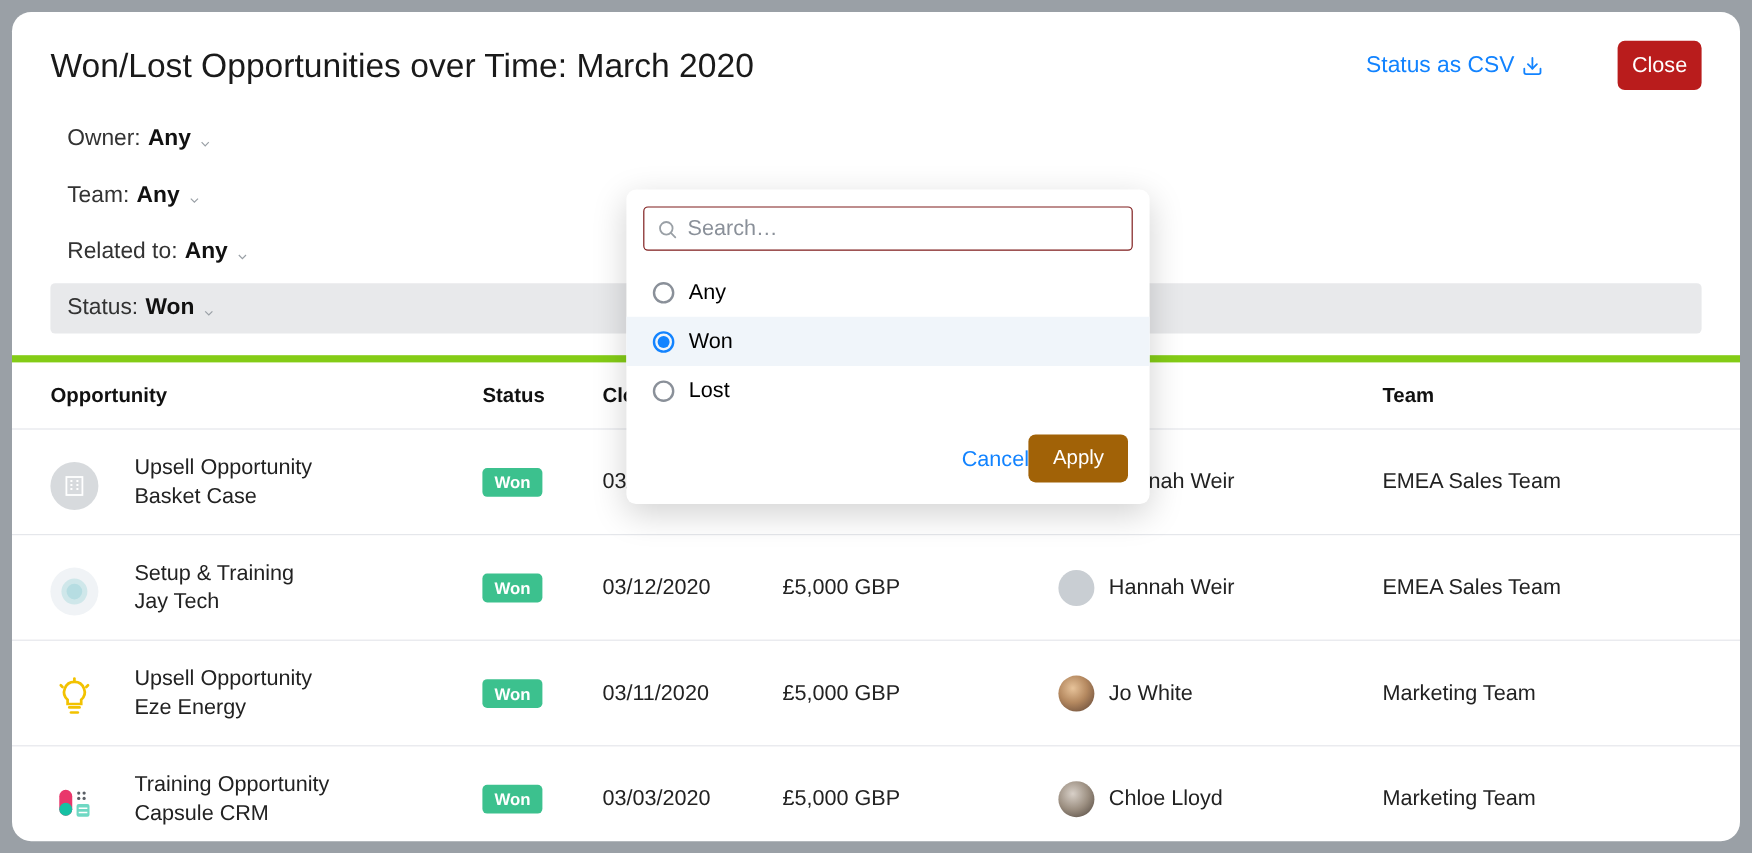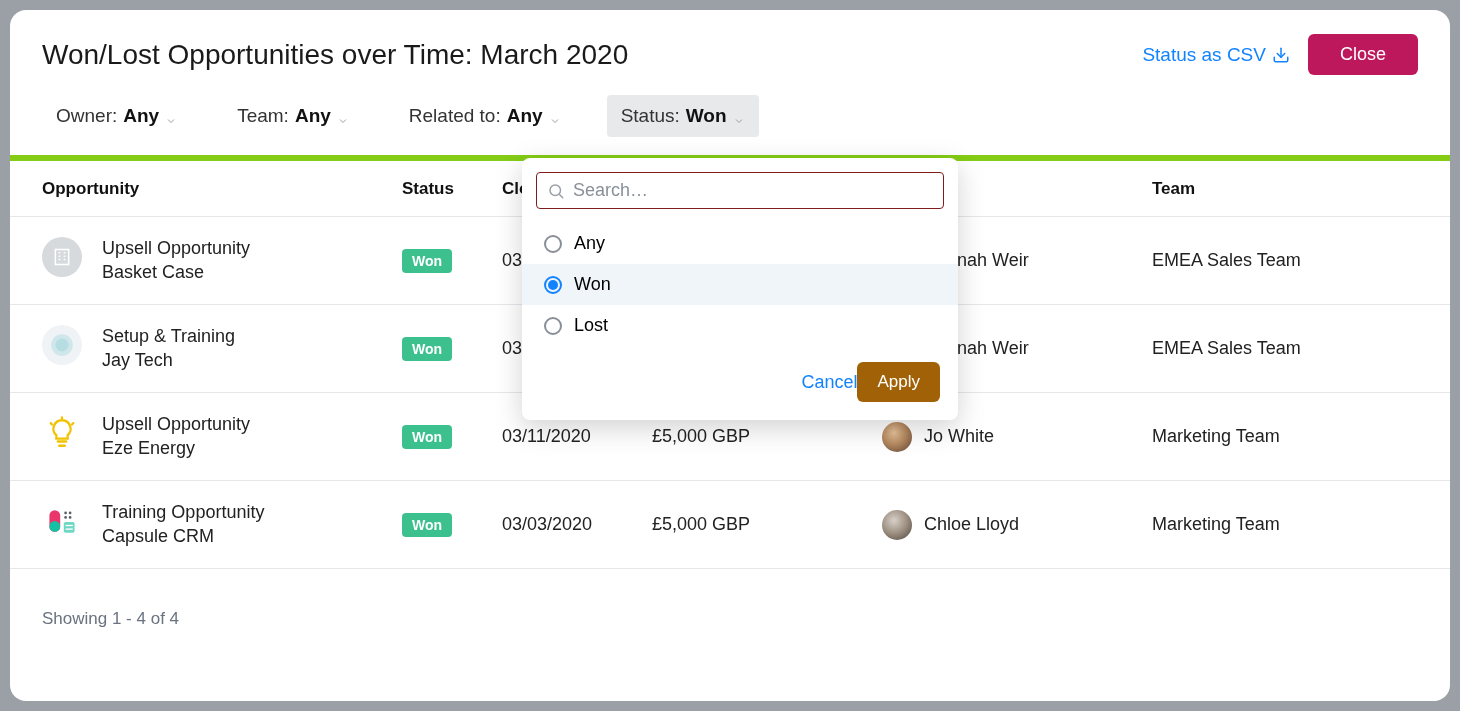--- a/index.html
+++ b/index.html
@@ -27,34 +27,36 @@
   .header-actions { display: flex; align-items: center; gap: 18px; }
   .export-link {
     color: #1283ff;
     font-size: 19px;
     display: inline-flex;
     align-items: center;
     gap: 6px;
     cursor: pointer;
   }
   .close-btn {
-    background: #be185d;
+    background: #b91c1c;
     color: #fff;
     border: none;
     border-radius: 6px;
-    padding: 10px 32px;
+    padding: 10px 12px;
     font-size: 18px;
     cursor: pointer;
+    margin-left: 44px;
   }
   .filters {
     display: flex;
-    gap: 32px;
+    gap: 5px;
     padding: 20px 32px 18px 32px;
     font-size: 19px;
     color: #333;
+    flex-direction: column;
   }
   .filter {
     padding: 10px 14px;
     border-radius: 4px;
     cursor: pointer;
     display: inline-flex;
     align-items: center;
     gap: 6px;
     white-space: nowrap;
   }
@@ -70,21 +72,21 @@
   .thead, .row {
     display: grid;
     grid-template-columns: 360px 100px 150px 230px 270px 1fr;
     align-items: center;
     padding: 0 32px;
     border-bottom: 1px solid #e5e7eb;
   }
   .thead { height: 56px; }
   .thead .th { font-weight: 700; font-size: 17px; color: #111; }
   .row { height: 88px; font-size: 18px; color: #222; }
-  .opp-cell { display: flex; align-items: flex-start; gap: 20px; }
+  .opp-cell { display: flex; align-items: flex-end; gap: 30px; }
   .opp-icon {
     width: 40px; height: 40px; border-radius: 50%;
     display: flex; align-items: center; justify-content: center;
     flex-shrink: 0;
   }
   .opp-icon.grey { background: #d7dadd; }
   .opp-icon.blue { background: #f0f3f6; }
   .opp-text .line1 { font-size: 18px; color: #222; line-height: 1.3; }
   .opp-text .line2 { font-size: 18px; color: #222; line-height: 1.3; }
   .status-badge {

